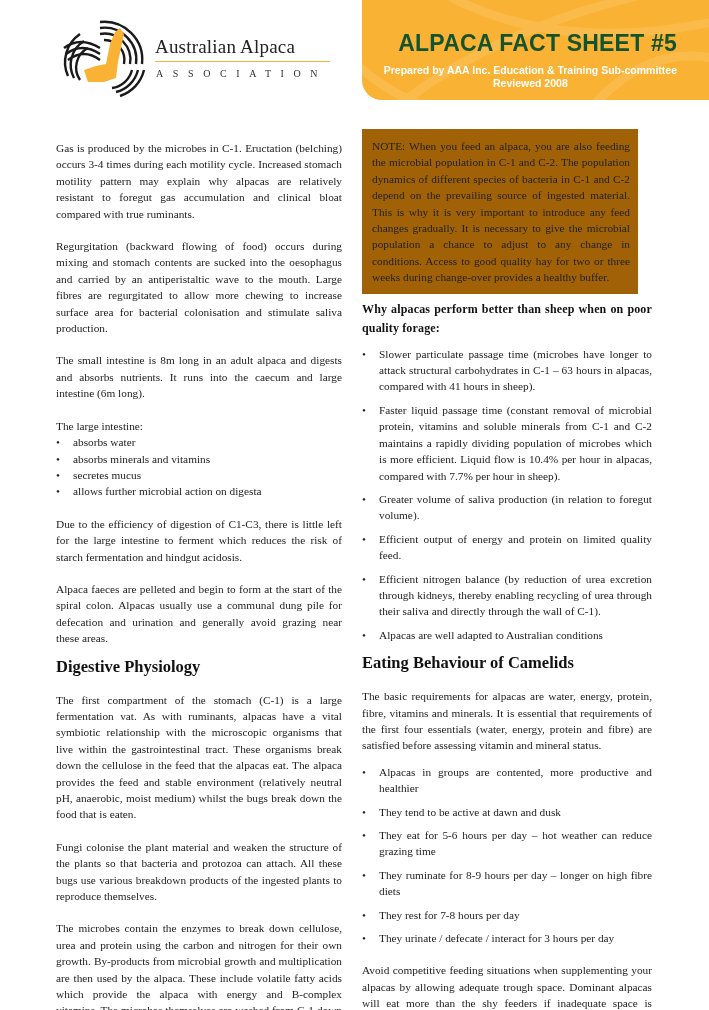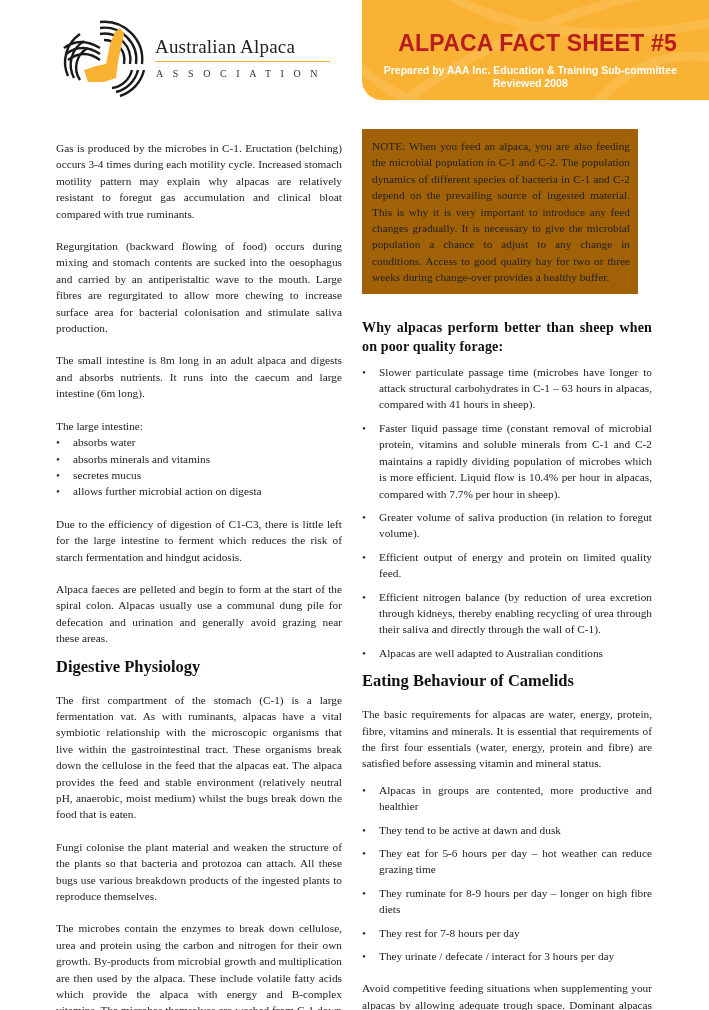--- a/index.html
+++ b/index.html
@@ -6,36 +6,36 @@
   body { width:709px; height:1010px; position:relative; overflow:hidden; font-family:"Liberation Serif", "DejaVu Serif", serif; color:#222; }
 
   .logo { position:absolute; left:60px; top:14px; width:300px; height:85px; }
   .logo-mark { position:absolute; left:0; top:0; width:90px; height:85px; }
   .logo-name { position:absolute; left:95px; top:22px; font-size:19px; color:#222; letter-spacing:0.2px; }
   .logo-rule { position:absolute; left:95px; top:47px; width:175px; height:1px; background:#f5b13d; }
   .logo-sub { position:absolute; left:96px; top:54px; font-size:10px; letter-spacing:9.6px; color:#333; }
 
   .banner { position:absolute; left:362px; top:0; width:347px; height:100px; background:#f9b233; border-bottom-left-radius:20px; overflow:hidden; }
   .banner svg.bg { position:absolute; left:0; top:0; width:100%; height:100%; }
-  .banner-title { position:absolute; right:32px; top:30px; font-family:"Liberation Sans", "DejaVu Sans", sans-serif; font-weight:bold; color:#b91c1c; font-size:23px; letter-spacing:0.2px; }
+  .banner-title { position:absolute; right:32px; top:30px; font-family:"Liberation Sans", "DejaVu Sans", sans-serif; font-weight:bold; color:#14532d; font-size:23px; letter-spacing:0.2px; }
   .banner-sub { position:absolute; right:32px; top:64px; font-family:"Liberation Sans", "DejaVu Sans", sans-serif; font-weight:bold; color:#fff; font-size:10.5px; text-align:center; line-height:13px; }
 
   .col { position:absolute; font-size:11.3px; line-height:16.4px; }
   .col-left { left:56px; top:124px; width:286px; }
   .col-right { left:362px; top:129px; width:290px; }
 
   p { margin:16px 0 10px 0; text-align:justify; }
   .lead { margin-bottom:0; }
   ul { margin:0 0 10px 0; padding:0; list-style:none; }
   ul.tight li { margin-bottom:0; }
   li { position:relative; padding-left:17px; margin-bottom:7px; text-align:justify; }
   li .bullet { position:absolute; left:0; top:0; }
 
   h2 { font-size:16.5px; font-weight:bold; margin:8px 0 8px 0; line-height:19px; color:#111; }
-  h2.why { font-size:14px; margin-top:24px; text-align:justify; letter-spacing:0.15px; }
+  h2.why { font-size:12px; margin-top:6px; text-align:justify; letter-spacing:0.15px; }
 
   .note { background:#a16207; padding:9px 8px 8px 10px; width:258px; text-align:justify; }
   .note p { margin:0; }
 </style>
 </head>
 <body>
 
 <div class="logo">
   <svg class="logo-mark" viewBox="0 0 90 85">
     <g fill="none" stroke="#1a1a1a" stroke-width="2.4">

